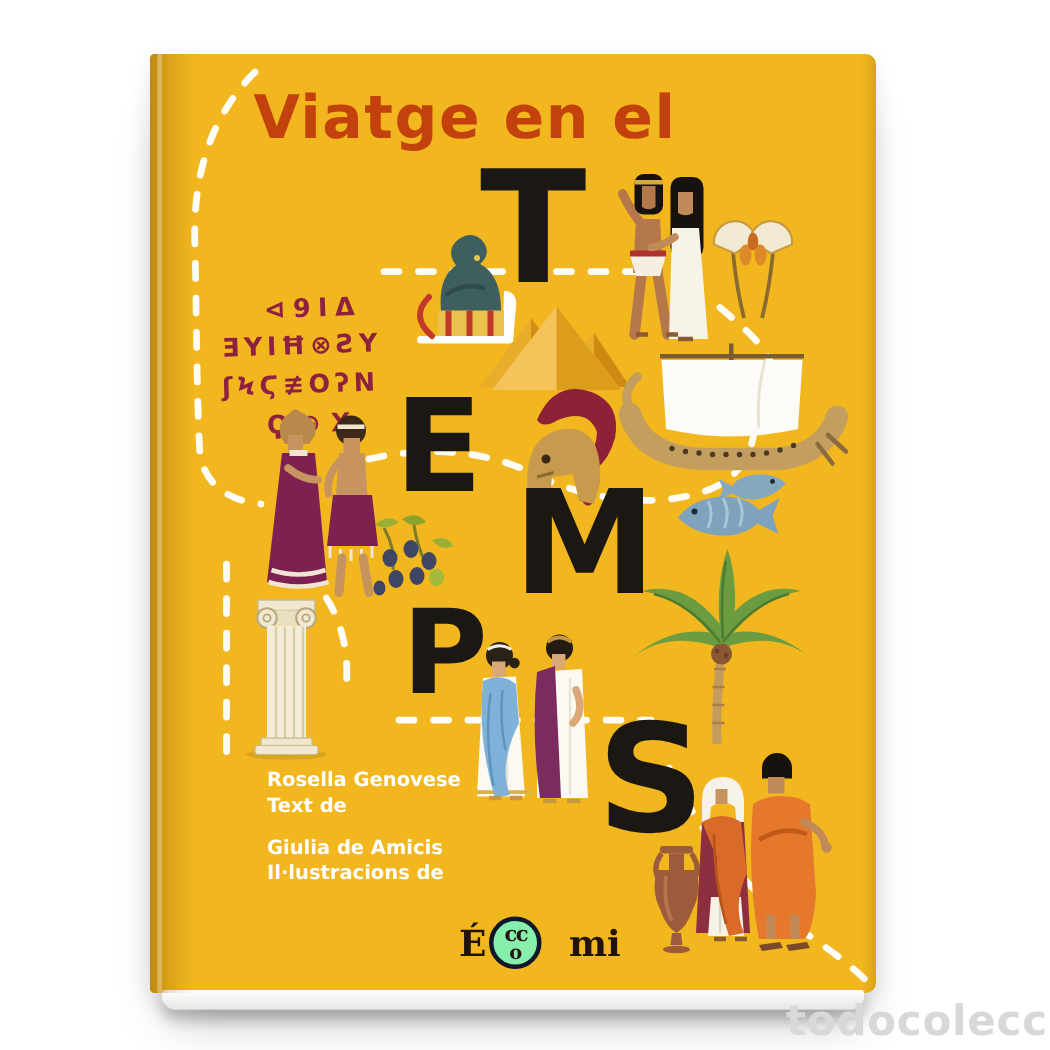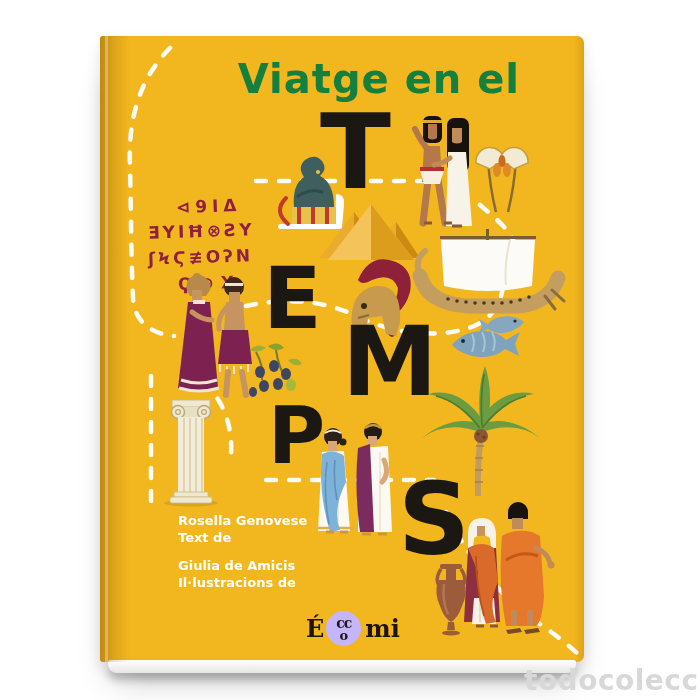--- a/index.html
+++ b/index.html
@@ -16,39 +16,39 @@
         border-radius:3px 0 0 3px;}
   .spine-highlight{position:absolute;left:5px;top:0;bottom:0;width:3px;z-index:7;pointer-events:none;
         background:rgba(255,255,255,0.30);}
   .edge-shade-right{position:absolute;right:0;top:0;bottom:0;width:10px;z-index:6;pointer-events:none;
         background:linear-gradient(270deg, rgba(120,70,0,0.18), rgba(120,70,0,0));border-radius:0 7px 7px 0;}
   .pages{position:absolute;left:108px;top:660px;width:468px;height:13px;z-index:1;
         background:linear-gradient(#ffffff, #e7e6e3);border-radius:2px 2px 9px 9px;
         box-shadow:0 7px 9px rgba(0,0,0,0.22);}
 
   
-  .cover-title{position:absolute;left:100px;top:56px;width:420px;text-align:right;z-index:4;
-        color:#15803d;font-size:40px;font-weight:700;letter-spacing:1px;}
+  .cover-title{position:absolute;left:100px;top:56px;width:420px;text-align:center;z-index:4;
+        color:#c2410c;font-size:40px;font-weight:700;letter-spacing:1px;}
   .big-letter{position:absolute;z-index:4;color:#1b1713;font-weight:900;line-height:1;
         font-family:"DejaVu Sans", sans-serif;}
   .glyph-line{position:absolute;z-index:2;color:#8E2040;font-weight:700;
         transform:rotate(-2deg);}
   .credits{position:absolute;left:178px;top:512px;z-index:4;color:#ffffff;
         font-size:13px;font-weight:700;line-height:1.32;}
   .credits .gap{height:11px;}
   .logo{position:absolute;left:306px;top:611px;z-index:4;display:flex;align-items:center;
         font-family:"DejaVu Serif", serif;color:#20130c;}
   .logo-e{font-size:24px;font-weight:700;margin-right:2px;}
   .logo-circle{position:relative;width:35px;height:35px;border-radius:50%;
-        background:#c4b5fd;border:3px solid #c4b5fd;box-sizing:border-box;}
+        background:#86efac;border:3px solid #0f172a;box-sizing:border-box;}
   .logo-cc{position:absolute;left:0;right:0;top:1px;text-align:center;
         font-size:14px;font-weight:700;letter-spacing:-1px;color:#241510;}
   .logo-o{position:absolute;left:0;right:0;bottom:0px;text-align:center;
         font-size:13px;font-weight:700;color:#241510;}
-  .logo-mi{font-size:24px;font-weight:700;margin-left:4px;}
+  .logo-mi{font-size:24px;font-weight:700;margin-left:18px;}
   .watermark{position:absolute;left:524px;top:664px;z-index:9;
         color:#d8d8d8;font-size:28px;font-weight:700;letter-spacing:0.5px;}
   svg.art{position:absolute;left:0;top:0;z-index:3;pointer-events:none;}
 </style>
 </head>
 <body>
 
 <div class="stage">
 
   <div class="pages"></div>

